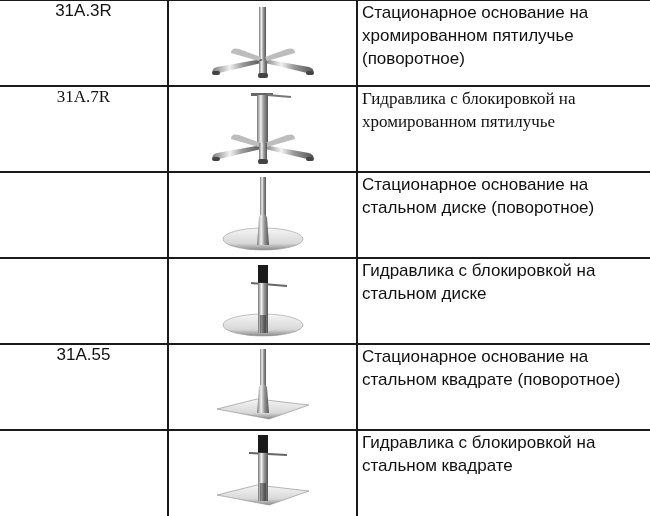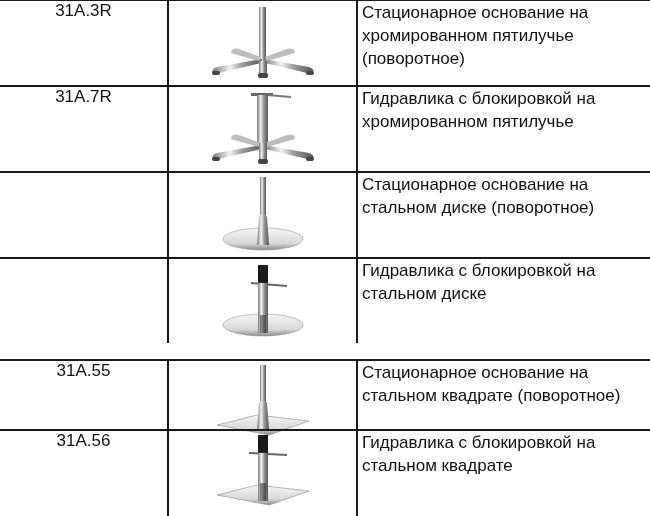--- a/index.html
+++ b/index.html
@@ -49,21 +49,21 @@
         <rect x="103" y="70" width="8" height="4" rx="2" fill="#444"></rect>
       </svg>
     </div>
     <div class="cell c-desc">
       <span class="desc-text">Стационарное основание на
 хромированном пятилучье
 (поворотное)</span>
     </div>
   </div>
 
-  <div class="row" style="top:85px;">
+  <div class="row" style="top:85px;font-family:Liberation Serif, serif;">
     <div class="cell c-code">31A.7R</div>
     <div class="cell c-img">
       <svg width="120" height="80" viewBox="0 0 120 80">
         <rect x="48" y="6" width="22" height="3" fill="#666"></rect>
         <line x1="64" y1="8" x2="88" y2="10" stroke="#777" stroke-width="2"></line>
         <rect x="54" y="8" width="11" height="50" fill="url(#chrome)"></rect>
         <path d="M59 58 L14 66 Q8 68 10 72 L16 72 L58 62 Z" fill="url(#chrome)"></path>
         <path d="M61 58 L106 66 Q112 68 110 72 L104 72 L62 62 Z" fill="url(#chrome)"></path>
         <path d="M58 56 L36 48 Q28 46 28 52 L56 60 Z" fill="#bdbdbd"></path>
         <path d="M62 56 L84 48 Q92 46 92 52 L64 60 Z" fill="#bdbdbd"></path>
@@ -102,37 +102,36 @@
         <rect x="55" y="24" width="10" height="50" fill="url(#chrome)"></rect>
         <rect x="57" y="56" width="6" height="18" fill="#222" opacity="0.5"></rect>
       </svg>
     </div>
     <div class="cell c-desc">
       <span class="desc-text">Гидравлика с блокировкой на
 стальном диске</span>
     </div>
   </div>
 
-  <div class="row" style="top:343px;margin-top:16px;">
+  <div class="row" style="top:343px;">
     <div class="cell c-code">31A.55</div>
     <div class="cell c-img">
       <svg width="120" height="80" viewBox="0 0 120 80">
         <path d="M14 64 L54 54 L106 60 L66 74 Z" fill="url(#plate)" stroke="#888" stroke-width="0.6"></path>
         <rect x="57" y="4" width="6" height="40" fill="url(#chrome)"></rect>
         <path d="M56 42 Q60 36 64 42 L66 68 L54 68 Z" fill="url(#chrome)"></path>
       </svg>
     </div>
     <div class="cell c-desc">
       <span class="desc-text">Стационарное основание на
 стальном квадрате (поворотное)</span>
     </div>
   </div>
 
   <div class="row" style="top:429px;height:88px;">
-    <div class="cell c-code">31A.56</div>
     <div class="cell c-img">
       <svg width="120" height="80" viewBox="0 0 120 80">
         <path d="M14 64 L54 54 L106 60 L66 74 Z" fill="url(#plate)" stroke="#888" stroke-width="0.6"></path>
         <rect x="55" y="4" width="10" height="20" fill="#1a1a1a"></rect>
         <line x1="46" y1="22" x2="84" y2="24" stroke="#666" stroke-width="2"></line>
         <rect x="55" y="22" width="10" height="48" fill="url(#chrome)"></rect>
         <rect x="57" y="52" width="6" height="18" fill="#222" opacity="0.5"></rect>
       </svg>
     </div>
     <div class="cell c-desc">

